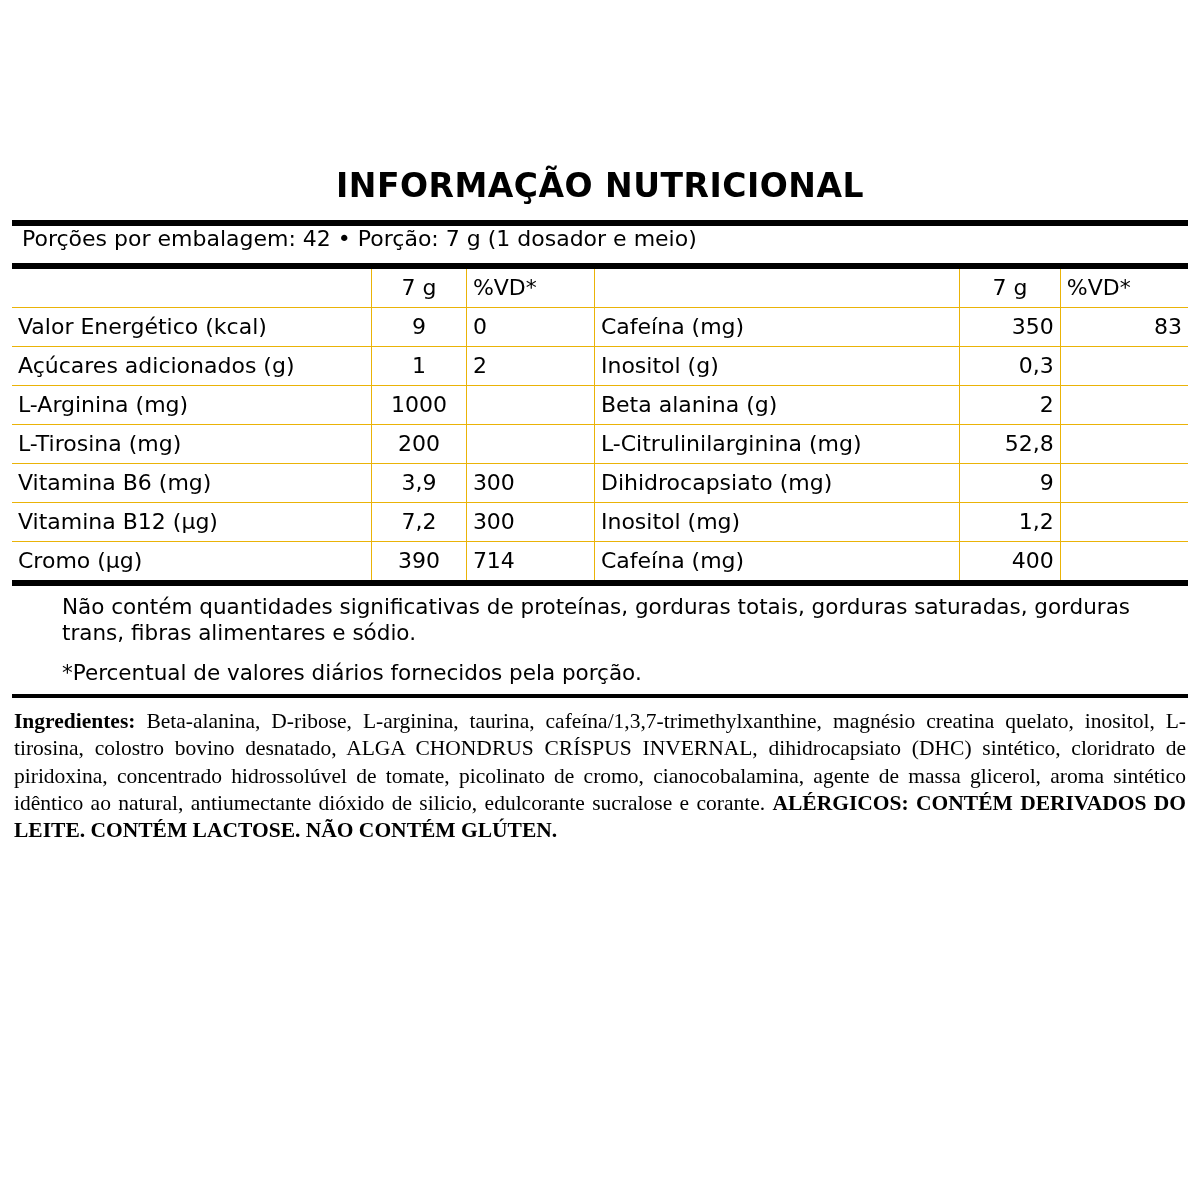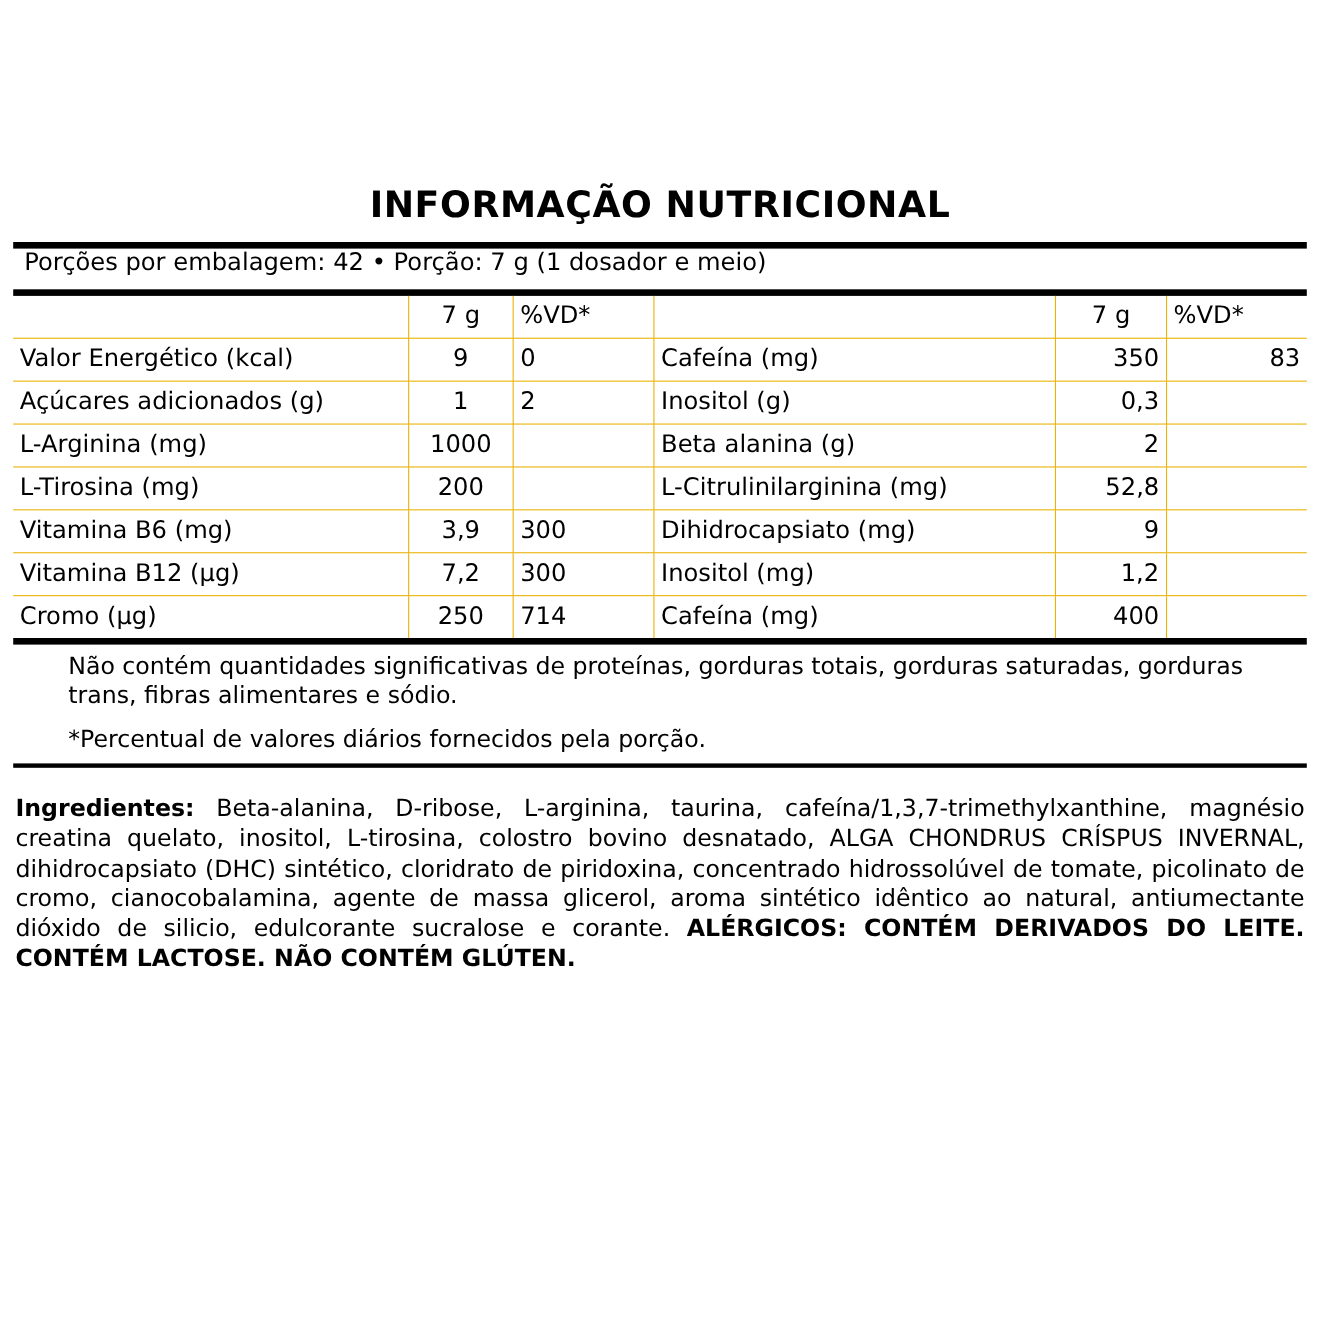--- a/index.html
+++ b/index.html
@@ -101,22 +101,23 @@
     line-height: 1.22;
     padding: 8px 4px 0 2px;
     margin-left: 48px;
   }
   .notes p { margin: 0; }
   .note-gap { margin-top: 14px !important; }
 
   .ing-block {
     font-size: 21.5px;
     line-height: 1.26;
-    padding: 24px 2px 0 2px;
+    padding: 10px 2px 0 2px;
     text-align: justify;
+    font-family: Liberation Serif, serif;
   }
   .ing-block b { font-weight: bold; }
   .allerg {
     font-weight: bold;
   }
   .thin-sep {
     height: 4px;
     background: #000;
     margin: 8px 0 0 0;
   }
@@ -197,21 +198,21 @@
         <td class="c-name-l">Vitamina B12 (µg)</td>
         <td class="c-val-l">7,2</td>
         <td class="c-vd-l">300</td>
         <td class="c-name-r">Inositol (mg)</td>
         <td class="c-val-r">1,2</td>
         <td class="c-vd-r"></td>
       </tr>
 
       <tr>
         <td class="c-name-l">Cromo (µg)</td>
-        <td class="c-val-l">250</td>
+        <td class="c-val-l">390</td>
         <td class="c-vd-l">714</td>
         <td class="c-name-r">Cafeína (mg)</td>
         <td class="c-val-r">400</td>
         <td class="c-vd-r"></td>
       </tr>
     </tbody>
       </table>
 
     <div class="rule-thick"></div>
 

